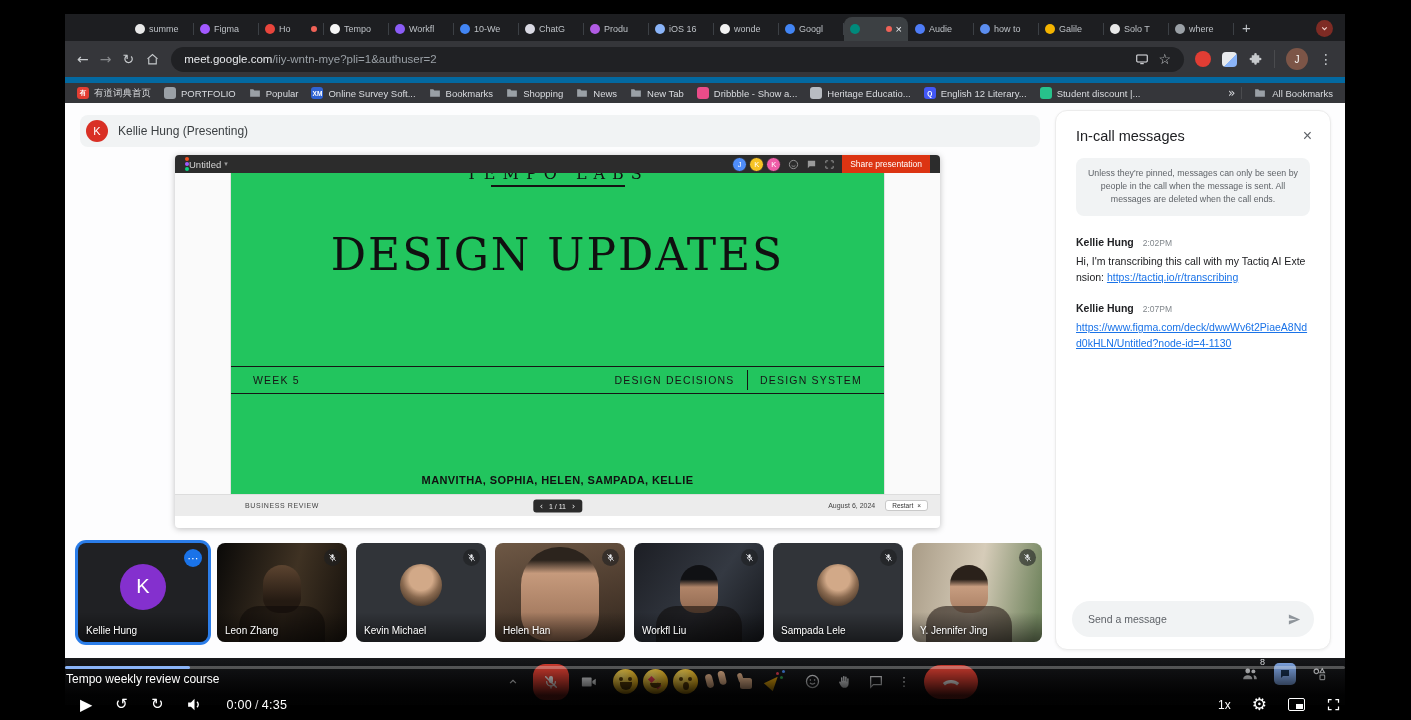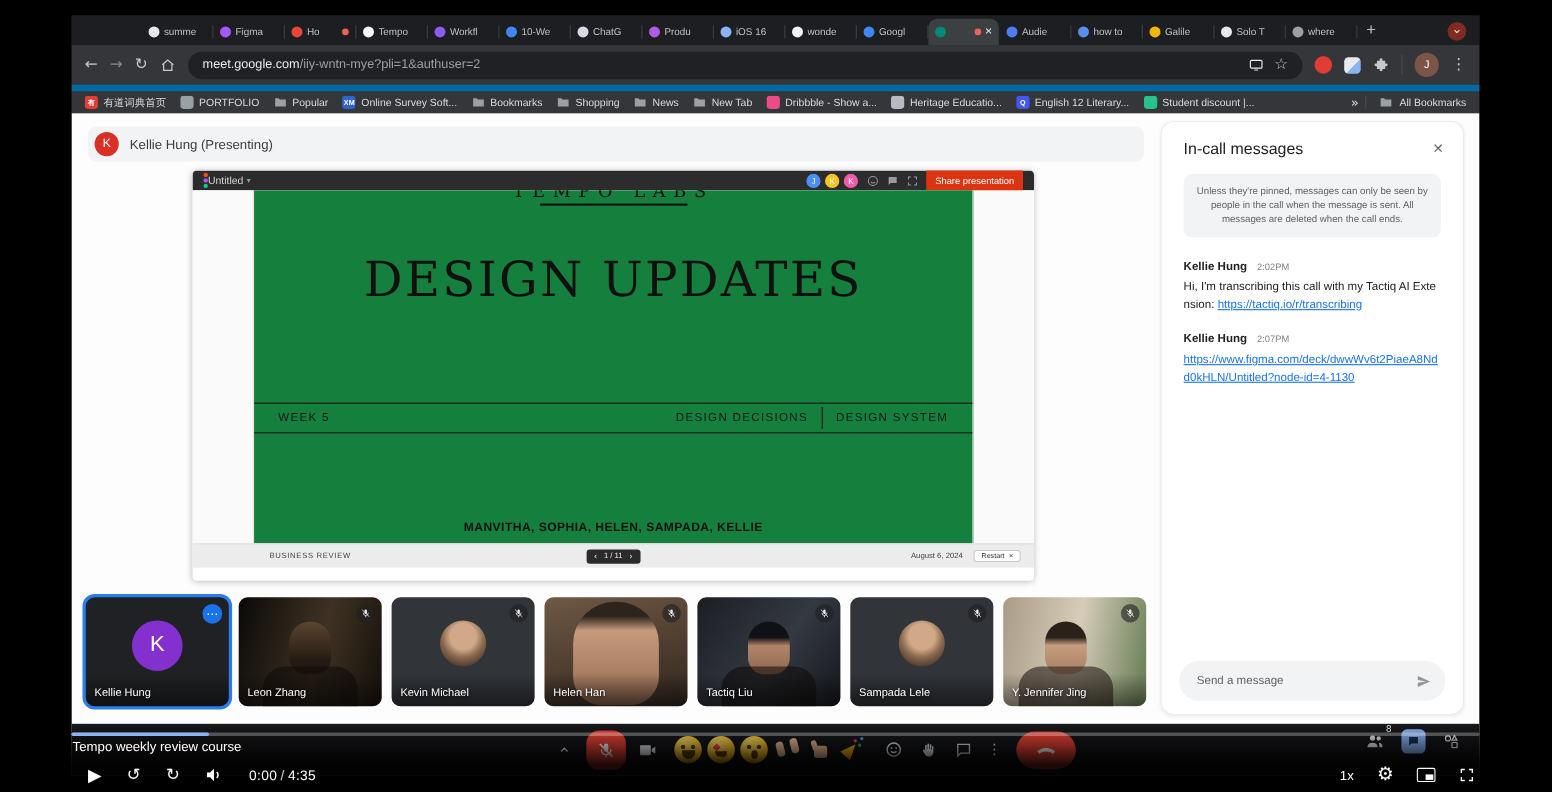--- a/index.html
+++ b/index.html
@@ -58,21 +58,21 @@
   .figma-logo{display:flex;flex-direction:column;gap:1px}
   .figma-logo i{width:4px;height:4px;border-radius:50%;display:block}
   .figma-title{font-size:9.5px;color:#d5d5d5;display:flex;align-items:center;gap:3px}
   .figma-title .caret{font-family:"DejaVu Sans",sans-serif;font-size:7px;color:#9a9a9a}
   .figma-right{margin-left:auto;display:flex;align-items:center;gap:7px}
   .fig-avatar{width:15px;height:15px;border-radius:50%;color:#fff;font-size:7.5px;display:flex;align-items:center;justify-content:center;border:1px solid #2c2c2c}
   .fig-icon{color:#9a9a9a;display:flex;align-items:center}
   .share-btn{background:#dc3412;color:#fff;font-size:8.5px;padding:17px 8px;border-radius:4px;border:none;white-space:nowrap}
 
   .canvas{position:relative;height:321px;background:#fafafa}
-  .slide{position:absolute;left:55px;right:55px;top:0;bottom:0;background:#15803d;border-left:1px solid #e2e2e2;border-right:1px solid #e2e2e2}
+  .slide{position:absolute;left:55px;right:55px;top:0;bottom:0;background:#22c55e;border-left:1px solid #e2e2e2;border-right:1px solid #e2e2e2}
   .slide-brand-clip{height:10px;overflow:hidden;display:flex;justify-content:center}
   .slide-brand{font-family:"DejaVu Serif",serif;font-size:16px;letter-spacing:7px;line-height:1;transform:translateY(-7px);color:#111;white-space:nowrap}
   .brand-rule{width:134px;margin:2px auto 0;border-top:2px solid #141414}
   .slide-title{position:absolute;top:56px;left:0;width:100%;text-align:center;font-family:"DejaVu Serif",serif;font-size:44px;letter-spacing:2px;color:#101010;white-space:nowrap}
   .slide-band{position:absolute;left:0;right:0;top:193px;height:28px;border-top:1.5px solid #151515;border-bottom:1.5px solid #151515;display:flex;align-items:center;padding:0 22px;font-size:10.5px;letter-spacing:1.2px;color:#161616}
   .band-right{margin-left:auto;display:flex;align-items:stretch;gap:12px}
   .band-right span{display:flex;align-items:center}
   .band-vline{width:1.5px;background:#151515;margin:-4px 0}
   .slide-names{position:absolute;bottom:8px;left:0;width:100%;text-align:center;font-size:11px;font-weight:bold;letter-spacing:.4px;color:#111}
 
@@ -604,21 +604,21 @@
             <div class="mic-badge">
               <svg width="9" height="9" viewBox="0 0 24 24">
                 <g fill="none" stroke="#e8eaed" stroke-width="2" stroke-linecap="round">
                   <rect x="9" y="3" width="6" height="11" rx="3" fill="#e8eaed" stroke="none"></rect>
                   <path d="M6 11.5a6 6 0 0 0 12 0M12 18v3"></path>
                   <path d="M4 4l16 16"></path>
                 </g>
               </svg>
             </div>
 
-            <div class="tile-name">Tactiq Liu</div>
+            <div class="tile-name">Workfl Liu</div>
           </div>
 
           <div class="tile" data-type="photo">
 
             <div class="photo-avatar"></div>
             <div class="shade"></div>
             <div class="mic-badge">
               <svg width="9" height="9" viewBox="0 0 24 24">
                 <g fill="none" stroke="#e8eaed" stroke-width="2" stroke-linecap="round">
                   <rect x="9" y="3" width="6" height="11" rx="3" fill="#e8eaed" stroke="none"></rect>

